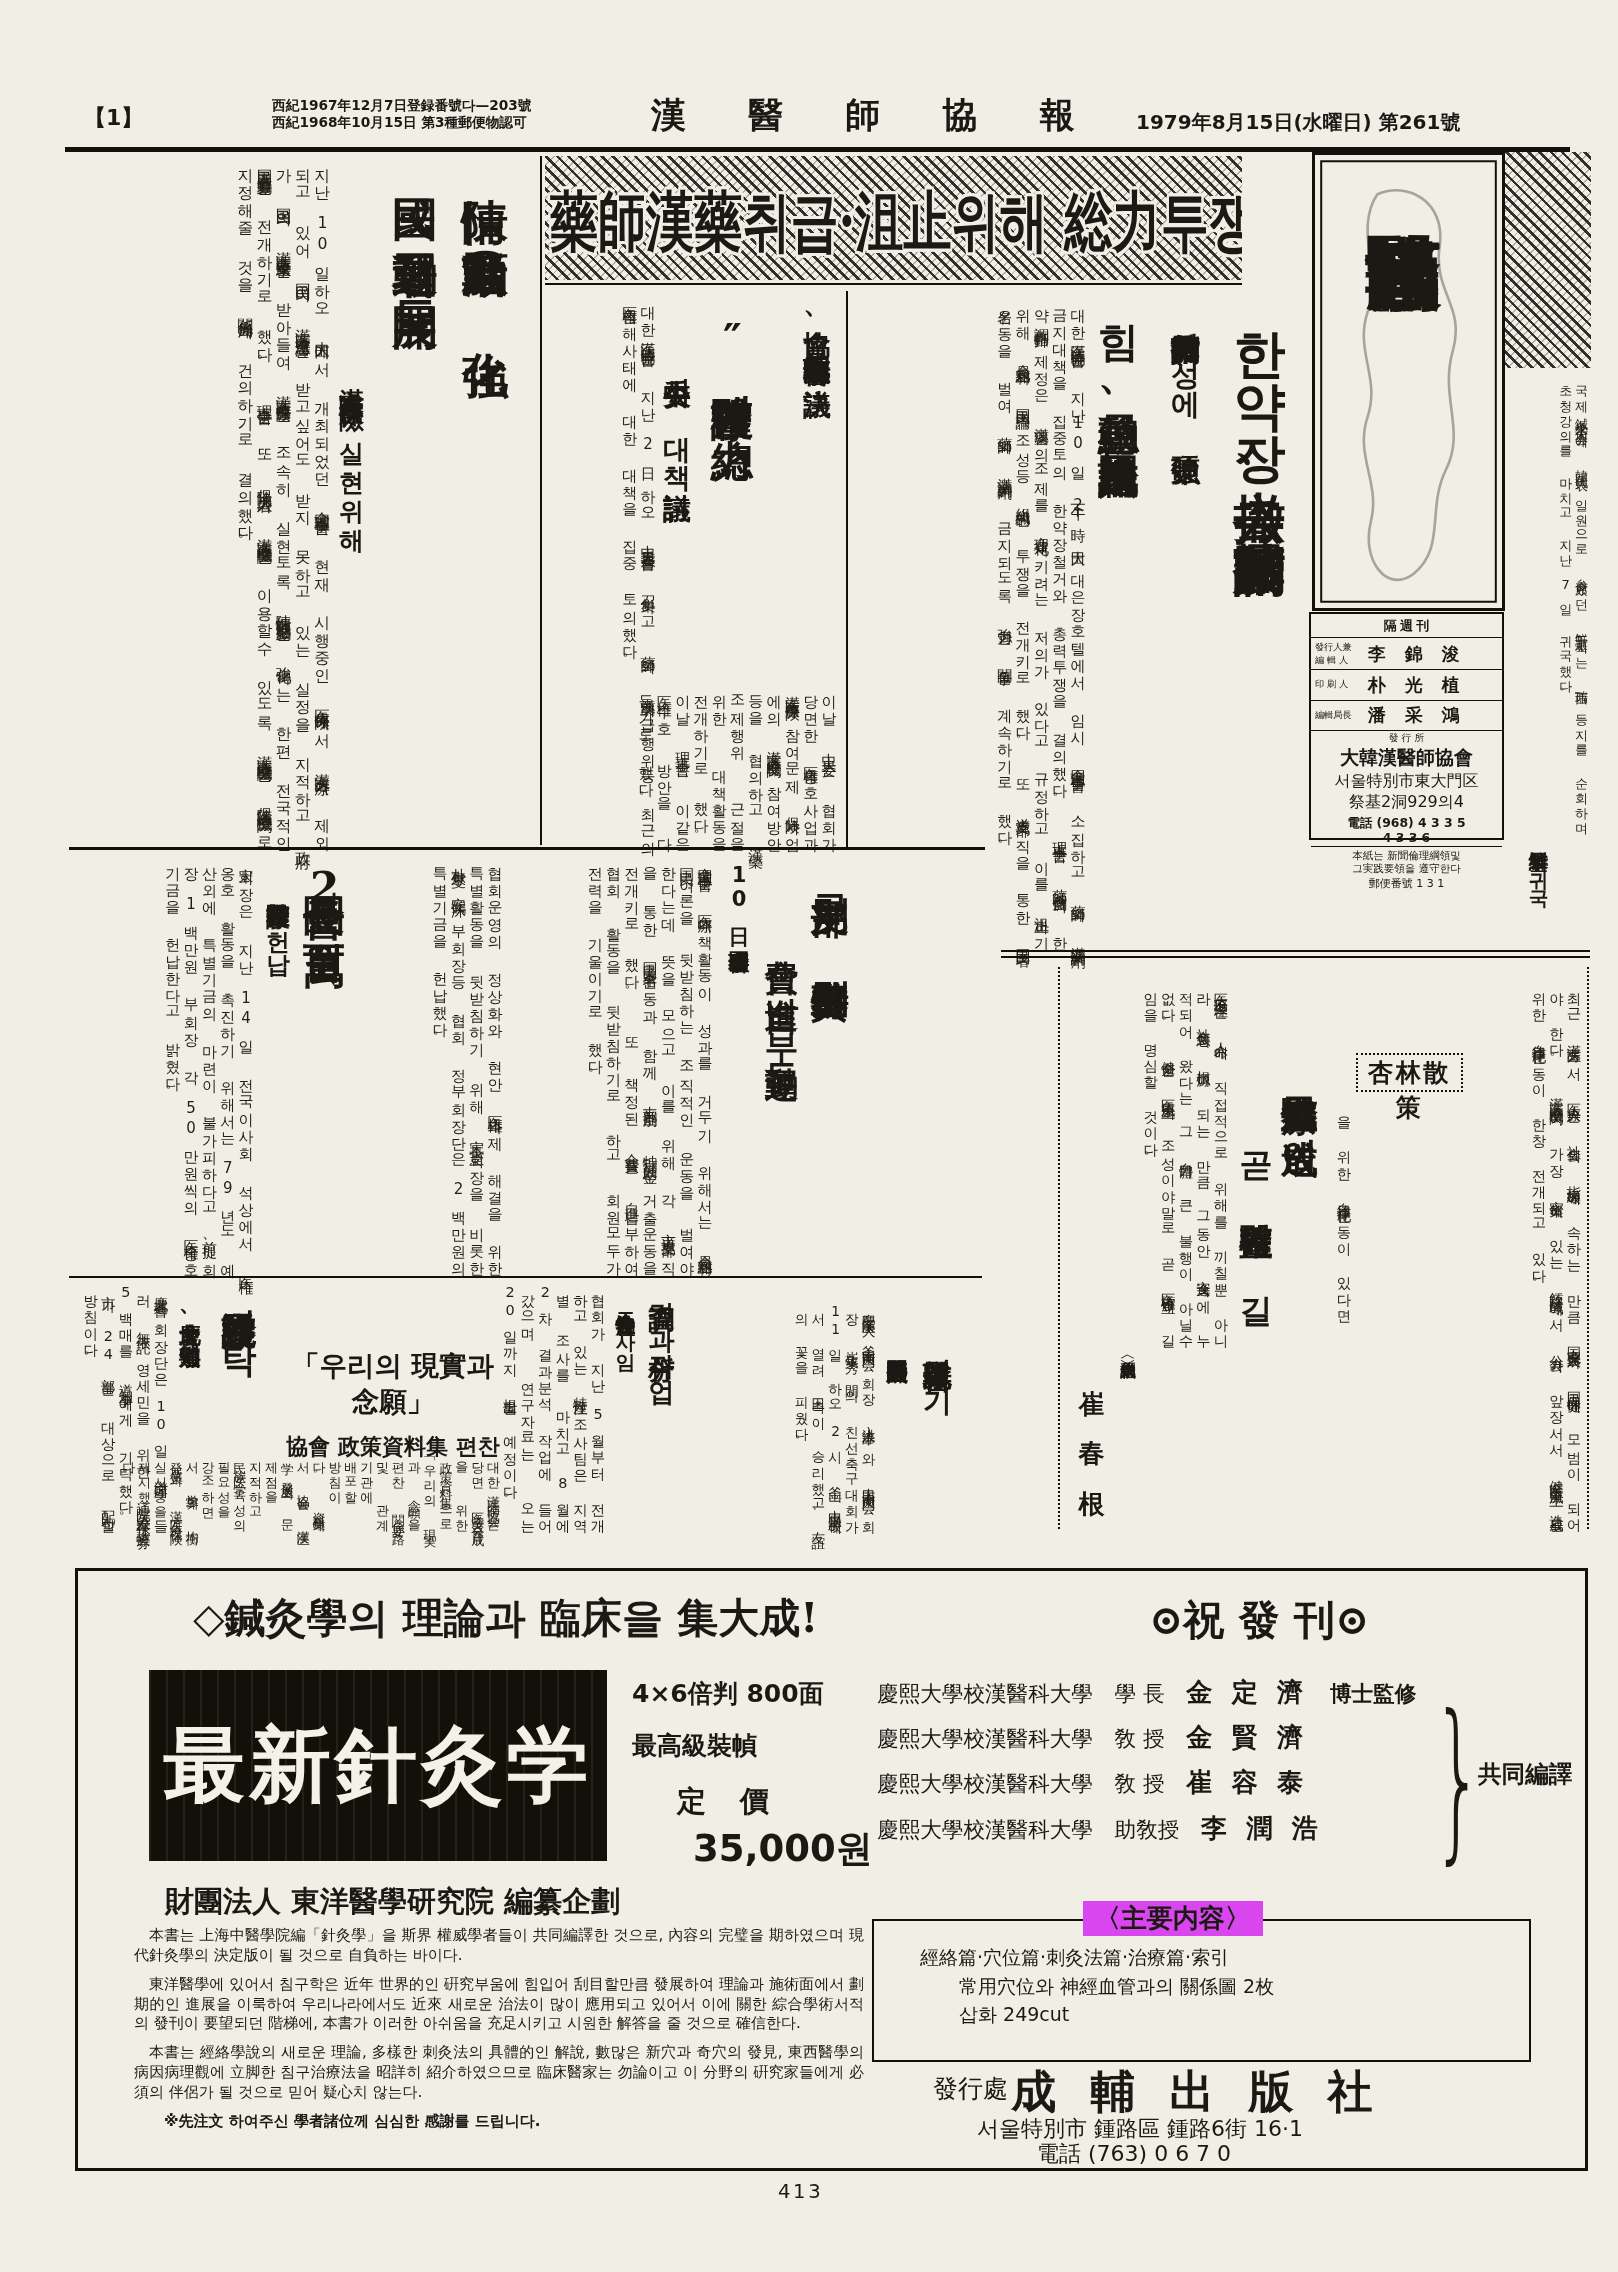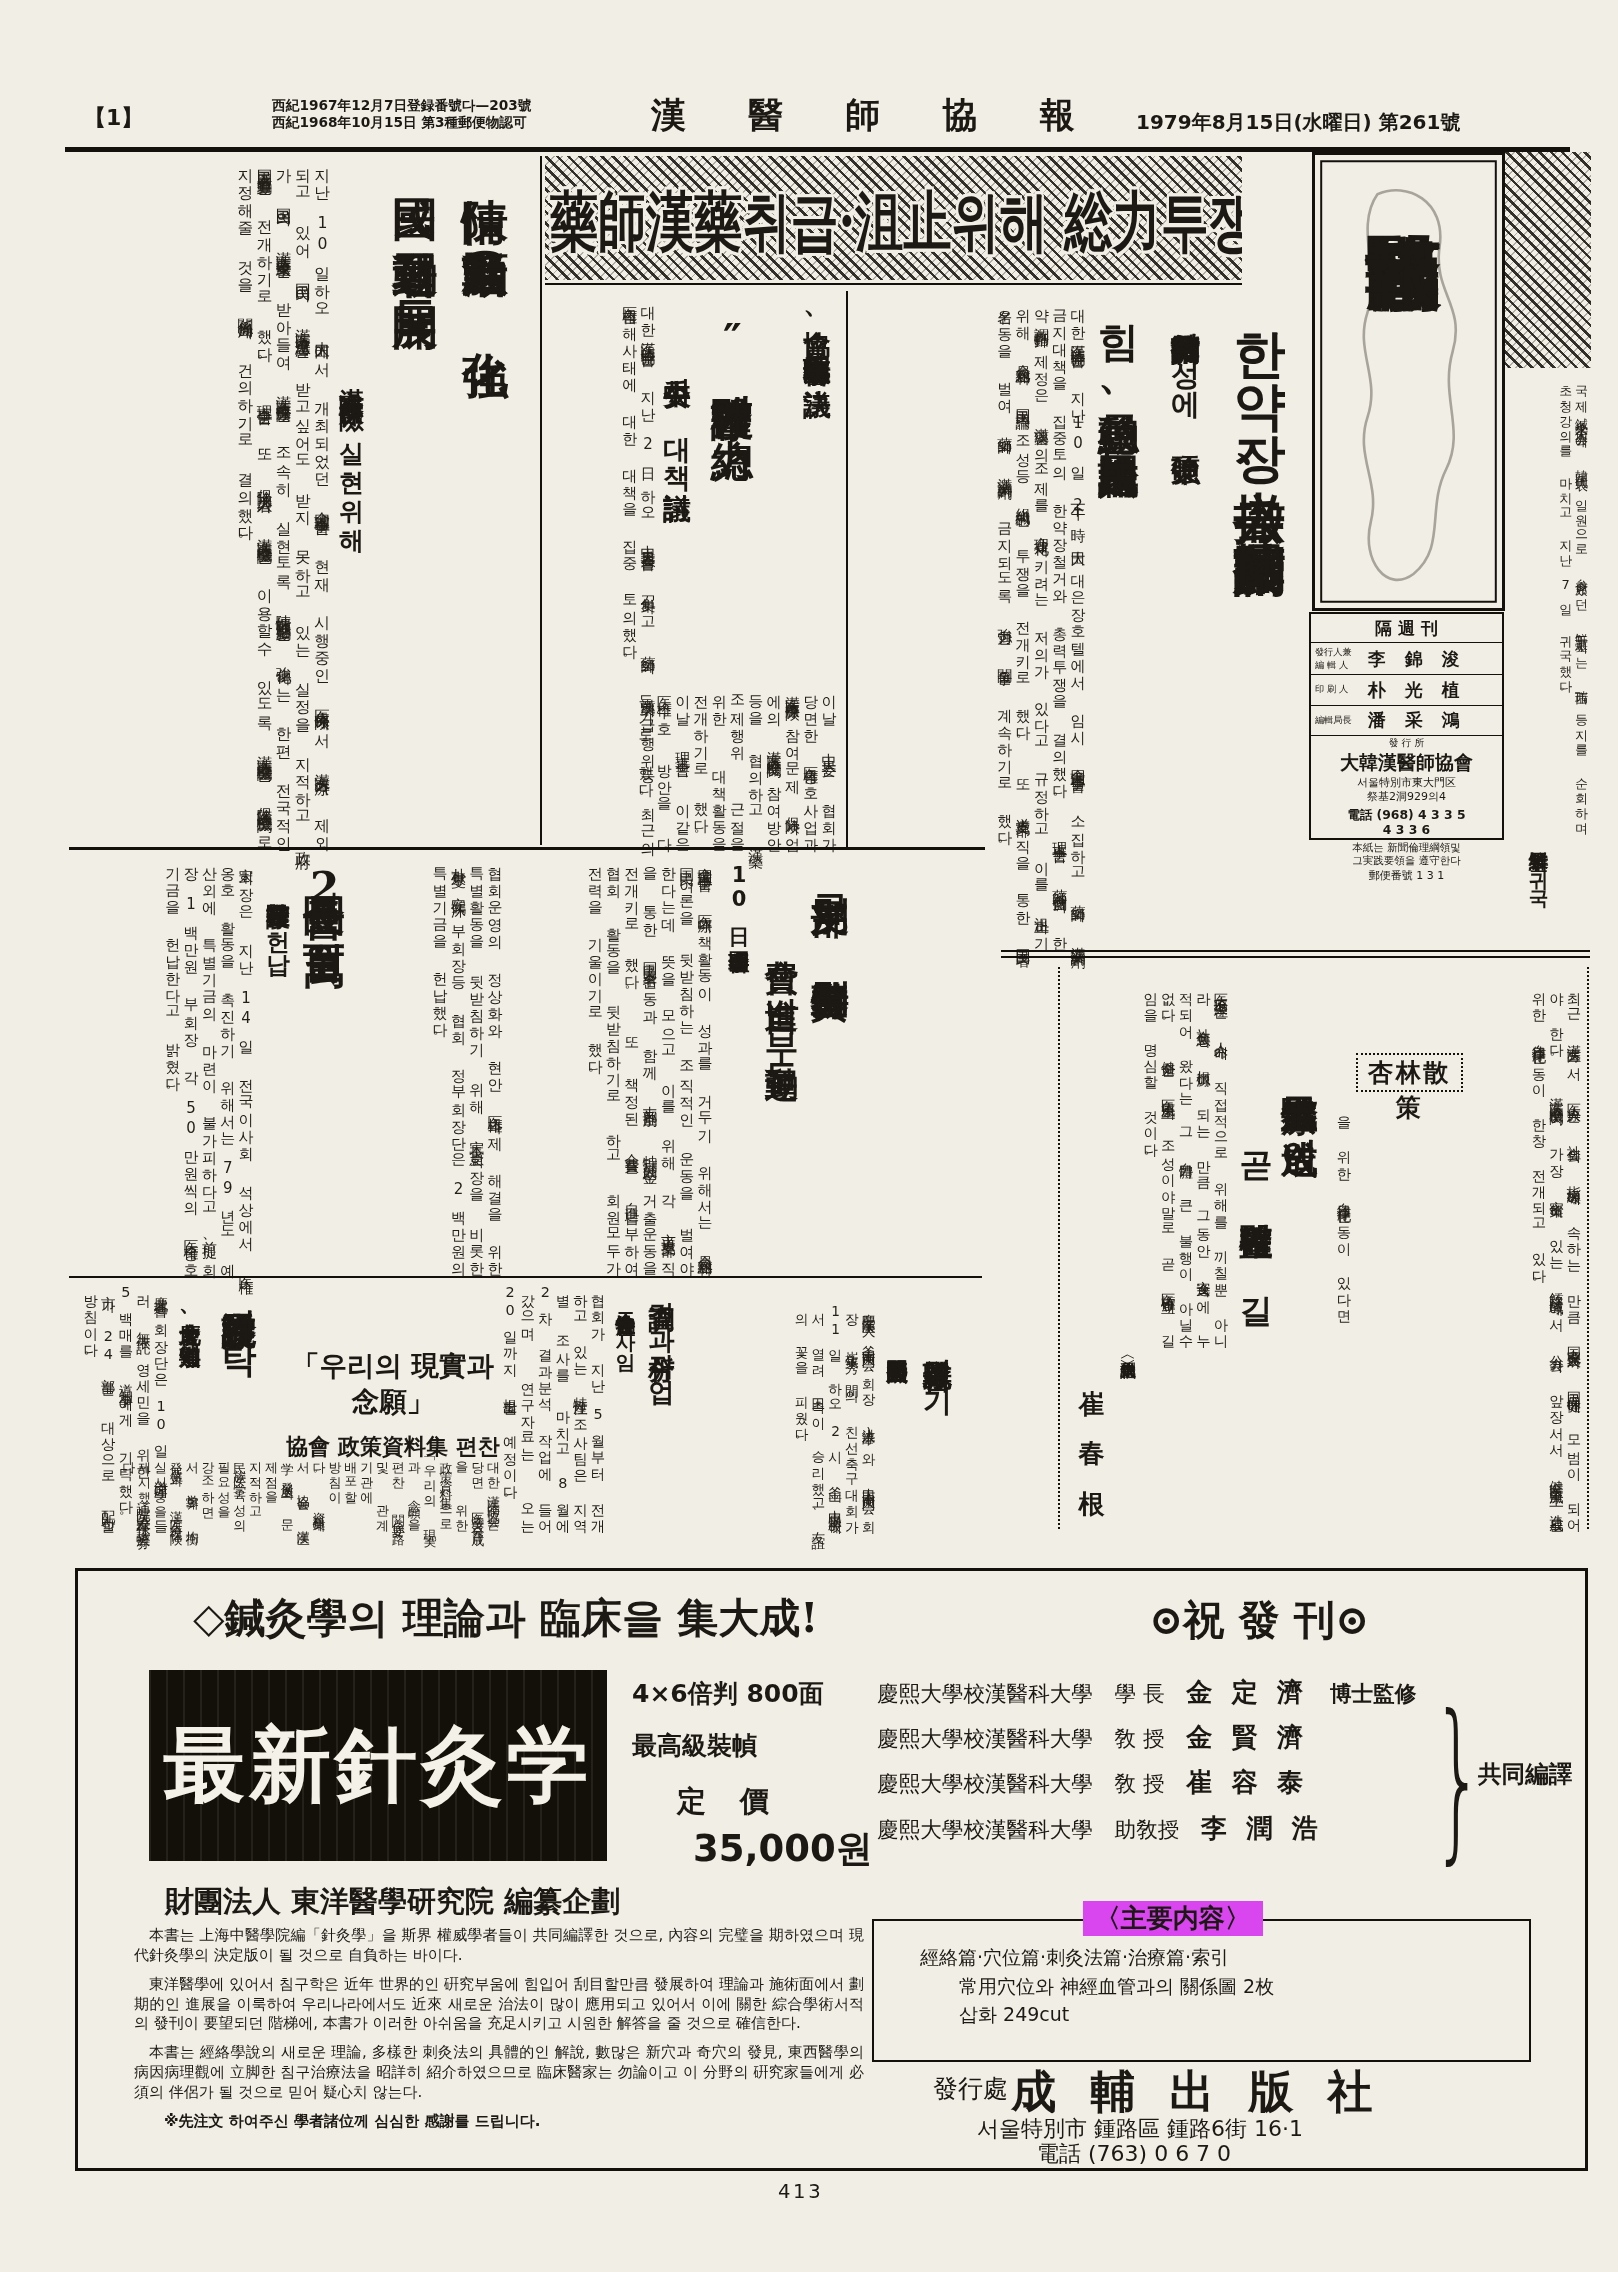--- a/index.html
+++ b/index.html
@@ -59,38 +59,38 @@
   <div class="abs v bold serif" style="left:1225px;top:293px;height:655px;font-size:52px;">한약장撤去、貼藥調劑一掃</div>
 
   <div class="abs" style="left:1312px;top:152px;width:187px;height:453px;border:3.3px solid #14110d;box-shadow:inset 0 0 0 5.2px #f1eee6, inset 0 0 0 7.2px #14110d;">
     <svg width="100%" height="100%" viewBox="0 0 285 692" style="position:absolute;left:0;top:0;">
       <path d="M95 60 C140 40 200 70 190 140 C180 210 230 230 210 300 C190 370 230 420 200 480 C170 540 200 600 150 640 C110 670 70 620 85 560 C100 500 60 460 80 400 C100 340 60 300 80 240 C100 180 60 110 95 60 Z" fill="none" stroke="#6d675c" stroke-width="4" opacity="0.55"></path>
     </svg>
     <div class="v bold serif" style="position:absolute;left:51px;top:18.3px;height:419px;font-size:77px;line-height:1;">漢醫師協報</div>
   </div>
 
   <div class="abs boxed" style="left:1309px;top:612px;width:191px;height:224px;font-size:11.8px;background:#f1eee6;">
-    <div class="info-row bold" style="justify-content:center;font-size:17px;">隔 週 刊</div>
+    <div class="info-row bold" style="justify-content:center;font-size:13px;font-family:Liberation Serif, serif;">隔 週 刊</div>
     <div class="info-row">
         <span class="pre" style="font-size:9.2px;width:48px;">發行人兼
 編 輯 人</span>
         <span class="bold serif" style="font-size:17.7px;letter-spacing:6.5px;">李 錦 浚</span>
       </div>
     <div class="info-row">
         <span style="font-size:9.2px;width:48px;">印 刷 人</span>
         <span class="bold serif" style="font-size:17.7px;letter-spacing:6.5px;">朴 光 植</span>
       </div>
     <div class="info-row">
         <span style="font-size:9.2px;width:48px;">編輯局長</span>
         <span class="bold serif" style="font-size:17.7px;letter-spacing:6.5px;">潘 采 鴻</span>
       </div>
     <div style="text-align:center;padding-top:1.3px;">
       <div style="font-size:9.8px;">發 行 所</div>
       <div class="bold serif" style="font-size:19px;">大韓漢醫師協會</div>
-      <div class="pre" style="font-size:11px;line-height:1.3;">서울特別市東大門区
+      <div class="pre" style="font-size:16px;line-height:1.3;">서울特別市東大門区
 祭基2洞929의4</div>
       <div class="pre bold" style="font-size:12.4px;line-height:1.25;padding-top:2px;">電話 (968)  4 3 3 5
 4 3 3 6</div>
     </div>
     <div style="border-top:1.3px solid #14110d;text-align:center;padding-top:2px;">
       <div class="pre" style="font-size:10.5px;line-height:1.3;">本紙는 新聞倫理綱領및
 그実践要領을 遵守한다</div>
       <div style="font-size:11px;">郵便番號 1 3 1</div>
     </div>
   </div>

